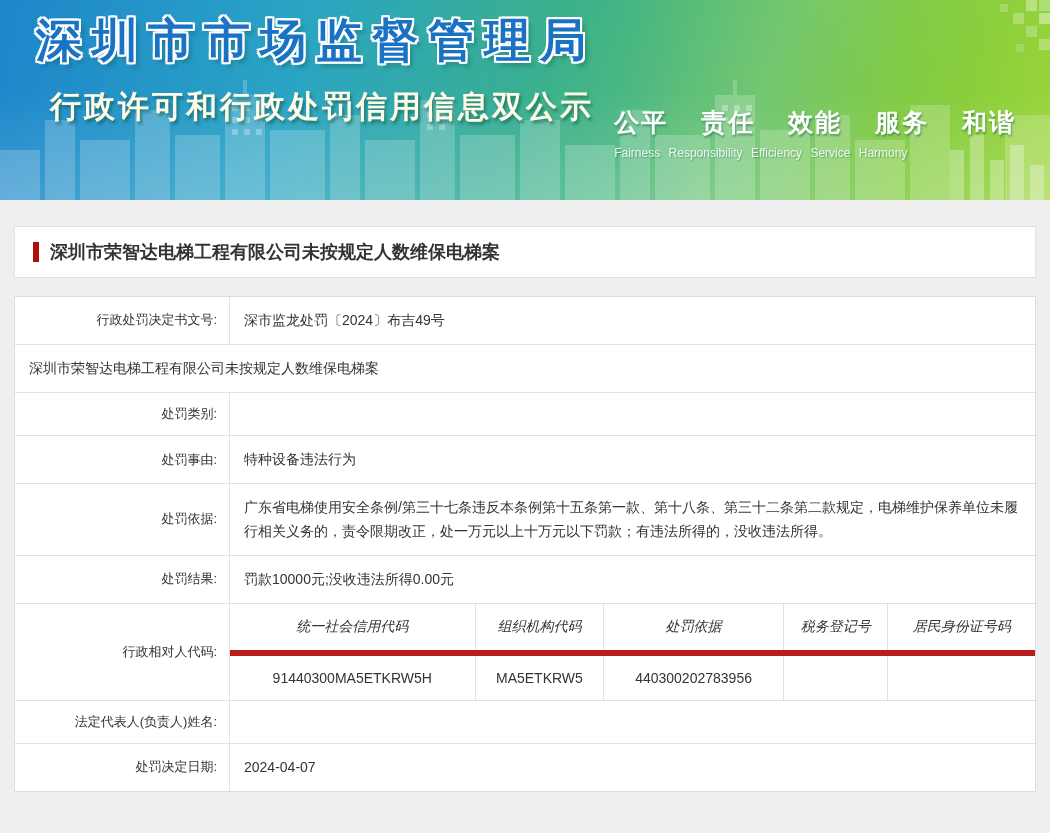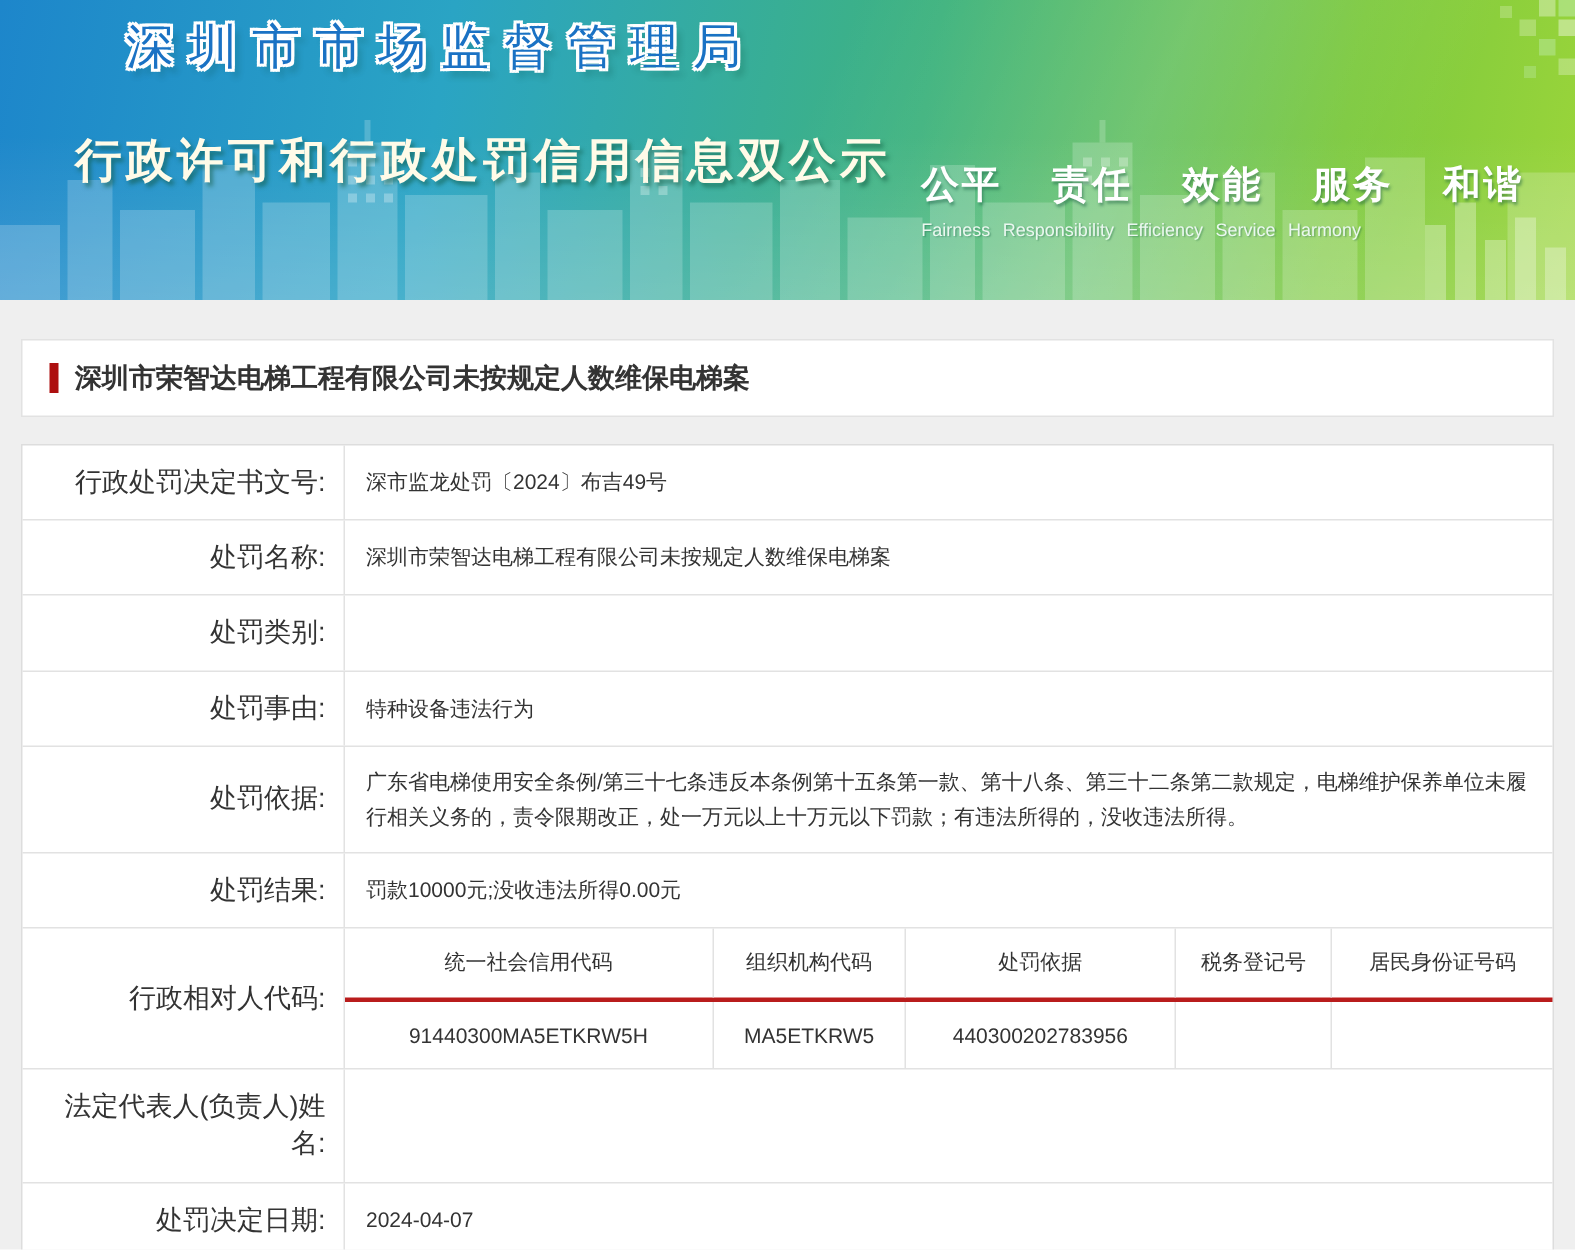--- a/index.html
+++ b/index.html
@@ -22,28 +22,27 @@
   }
   .banner::after {
     content: ""; position: absolute; inset: 0; z-index: 1;
     background: linear-gradient(to bottom, rgba(255,255,255,0) 45%, rgba(255,255,255,0.14) 100%);
   }
   .skyline { position: absolute; left: 0; bottom: 0; z-index: 2; }
   .pixels  { position: absolute; right: 0; top: 0; z-index: 2; }
 
   .banner-title {
     position: absolute; left: 36px; top: 10px; z-index: 3;
-    font-size: 32px; font-weight: normal; letter-spacing: 10px;
+    font-size: 46px; font-weight: bold; letter-spacing: 10px;
     color: #1a72c4;
     text-shadow:
       -2px -2px 0 #fff, 2px -2px 0 #fff, -2px 2px 0 #fff, 2px 2px 0 #fff,
       -2px 0 0 #fff, 2px 0 0 #fff, 0 -2px 0 #fff, 0 2px 0 #fff,
       4px 5px 4px rgba(0,60,40,0.30);
     white-space: nowrap;
-    margin-left: 48px;
   }
   .banner-subtitle {
     position: absolute; left: 50px; top: 86px; z-index: 3;
     font-size: 31px; font-weight: bold; letter-spacing: 3px;
     color: #fffbe8;
     text-shadow: 2px 3px 3px rgba(15,85,60,0.55);
     white-space: nowrap;
   }
   .slogan { position: absolute; right: 34px; top: 106px; z-index: 3; }
   .slogan-cn {
@@ -65,31 +64,31 @@
   .red-bar { width: 6px; height: 20px; background: #ad0f0f; flex: 0 0 6px; }
   .case-title { font-size: 18px; font-weight: bold; color: #333; }
 
   
   .table-box { margin: 18px 14px 0 14px; background: #fff; border: 1px solid #dddddd; }
   .t-row { display: flex; align-items: stretch; border-bottom: 1px solid #e2e2e2; }
   .t-row:last-child { border-bottom: none; }
   .t-label {
     flex: 0 0 215px; width: 215px; border-right: 1px solid #e2e2e2;
     display: flex; align-items: center; justify-content: flex-end;
-    text-align: right; padding: 12px; font-size: 18px; line-height: 1.4; color: #333;
+    text-align: right; padding: 12px; font-size: 13px; line-height: 1.4; color: #333;
   }
   .t-value {
     flex: 1; display: flex; align-items: center;
     padding: 12px 16px 12px 14px; font-size: 14px; line-height: 1.65; color: #333;
   }
 
   
   .sub-table { flex: 1; display: flex; flex-direction: column; }
   .sub-row { display: flex; flex: 1; }
-  .sub-row.header { border-bottom: 3px solid #b91c1c; }
+  .sub-row.header { border-bottom: 6px solid #b91c1c; font-style: italic; }
   .sub-cell {
     display: flex; align-items: center; justify-content: center;
     border-right: 1px solid #e2e2e2; padding: 14px 4px;
     font-size: 14px; color: #333; text-align: center;
   }
   .sub-cell:last-child { border-right: none; }
   .c0 { width: 30.5%; } .c1 { width: 16%; } .c2 { width: 22.3%; }
   .c3 { width: 13%; }   .c4 { width: 18.2%; }
 </style>
 </head>
@@ -179,21 +178,20 @@
 </div>
 
 <div class="table-box">
 
   <div class="t-row">
     <div class="t-label">行政处罚决定书文号:</div>
     <div class="t-value">深市监龙处罚〔2024〕布吉49号</div>
   </div>
 
   <div class="t-row">
-    <div class="t-label">处罚名称:</div>
     <div class="t-value">深圳市荣智达电梯工程有限公司未按规定人数维保电梯案</div>
   </div>
 
   <div class="t-row">
     <div class="t-label">处罚类别:</div>
   </div>
 
   <div class="t-row">
     <div class="t-label">处罚事由:</div>
     <div class="t-value">特种设备违法行为</div>

